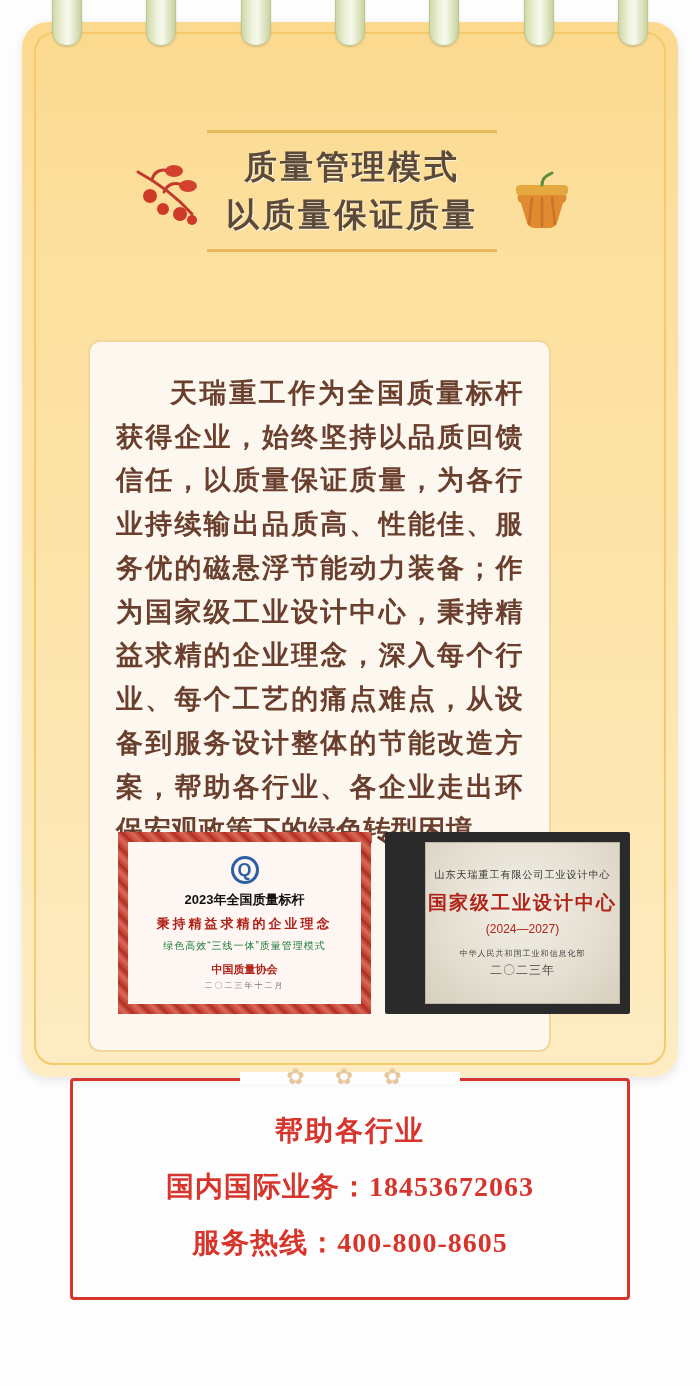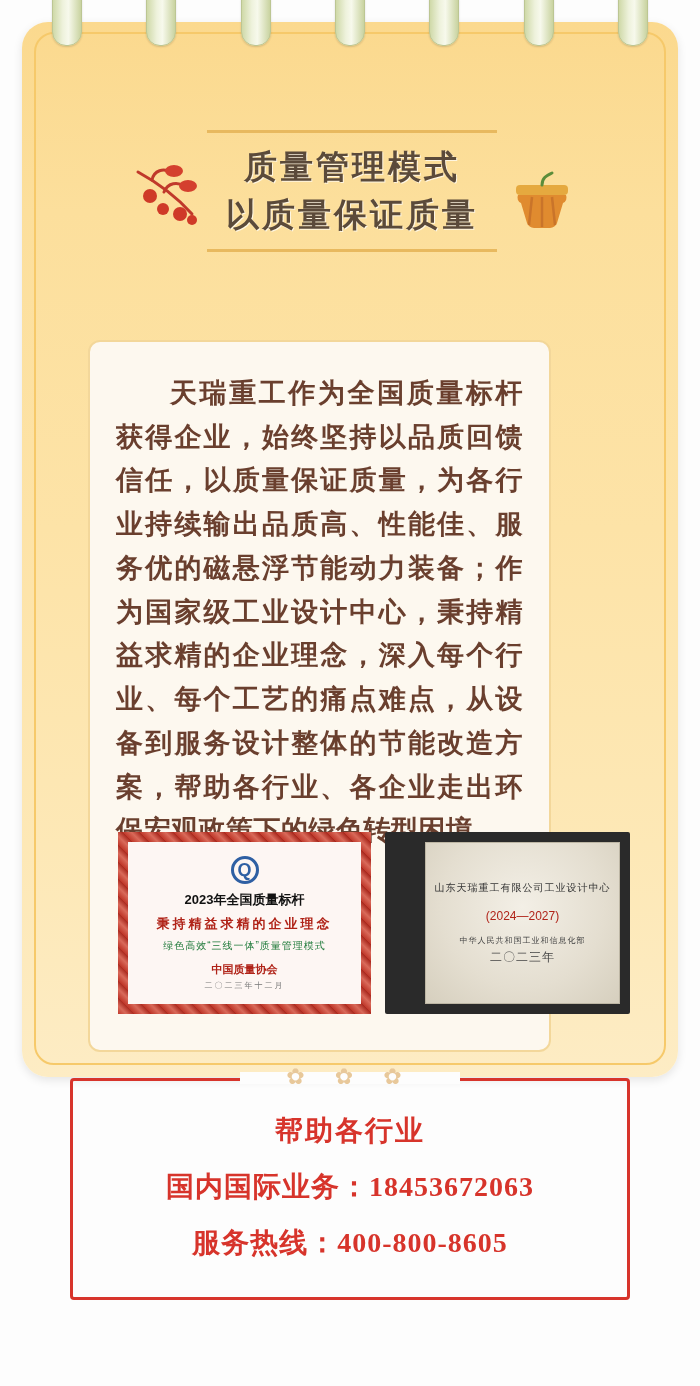--- a/index.html
+++ b/index.html
@@ -293,20 +293,21 @@
           <div class="l1">2023年全国质量标杆</div>
           <div class="l2">秉持精益求精的企业理念</div>
           <div class="l3">绿色高效“三线一体”质量管理模式</div>
           <div class="l4">中国质量协会</div>
           <div class="l5">二〇二三年十二月</div>
         </div>
 
         <div class="cert cert2">
           <div class="cert2-inner">
             <div class="p1">山东天瑞重工有限公司工业设计中心</div>
+            <div class="p2">国家级工业设计中心</div>
             <div class="p3">(2024—2027)</div>
             <div class="p4">中华人民共和国工业和信息化部</div>
             <div class="p5">二〇二三年</div>
           </div>
         </div>
 
       </div>
     </div>
   </div>
 

